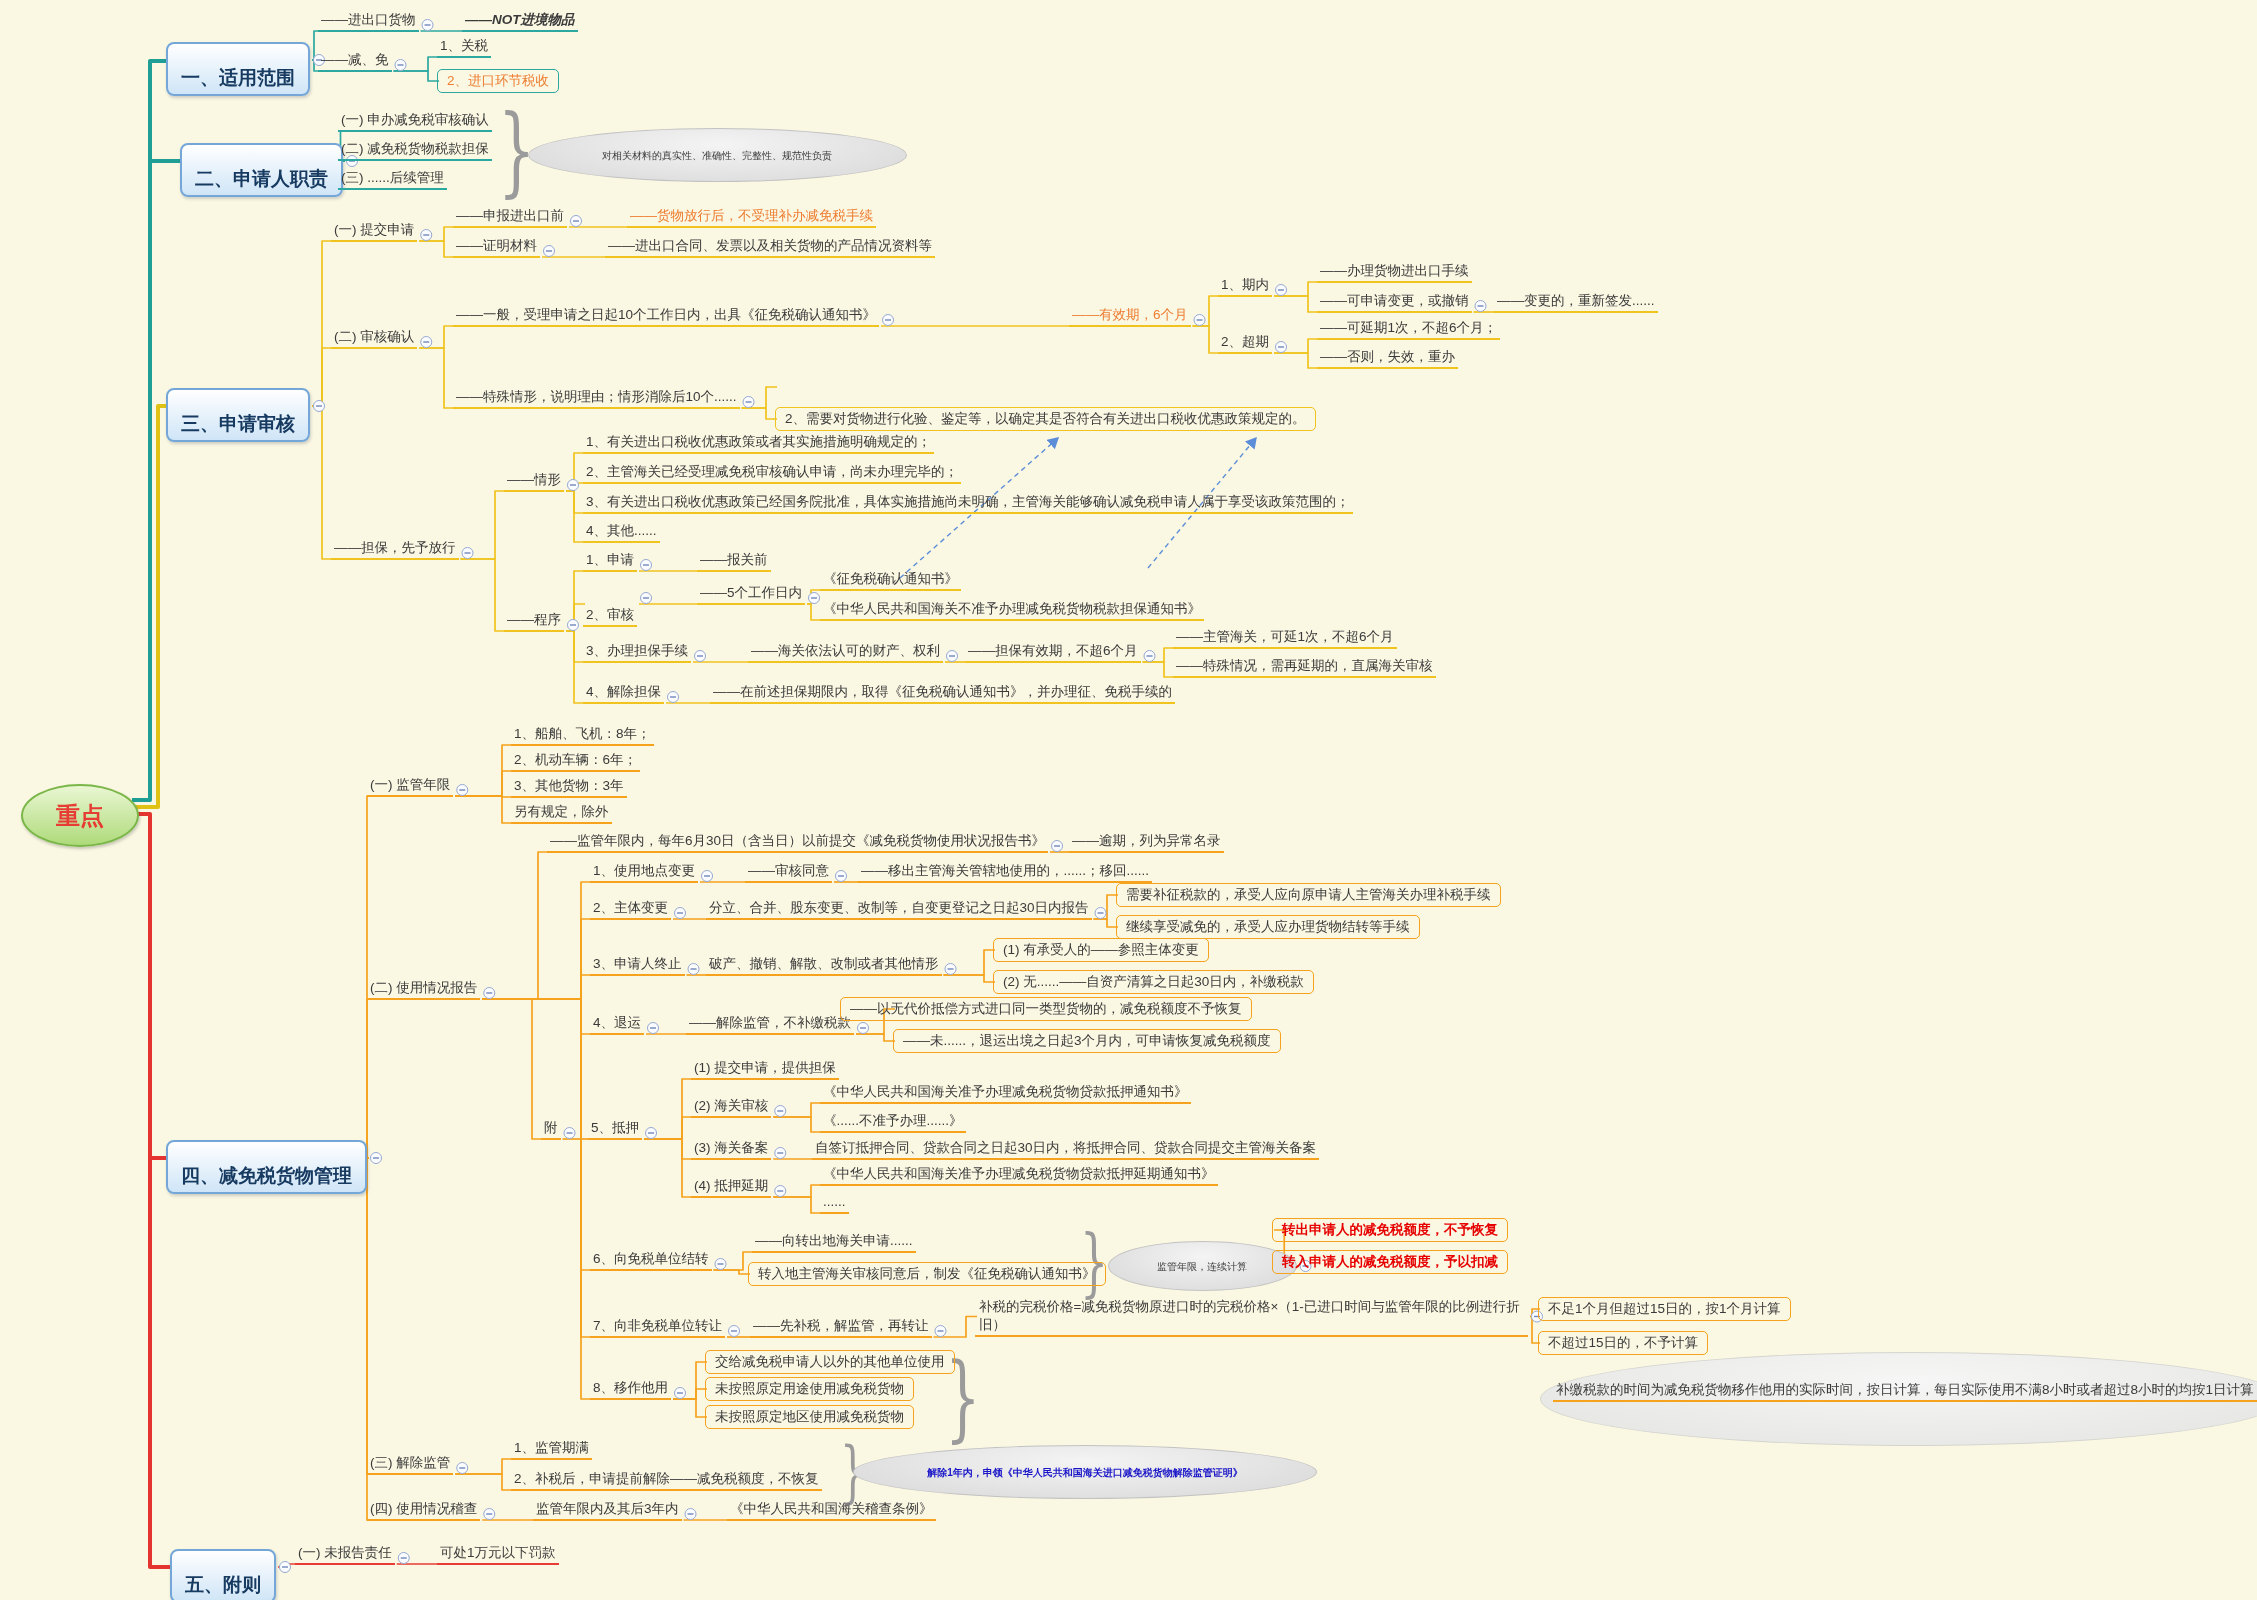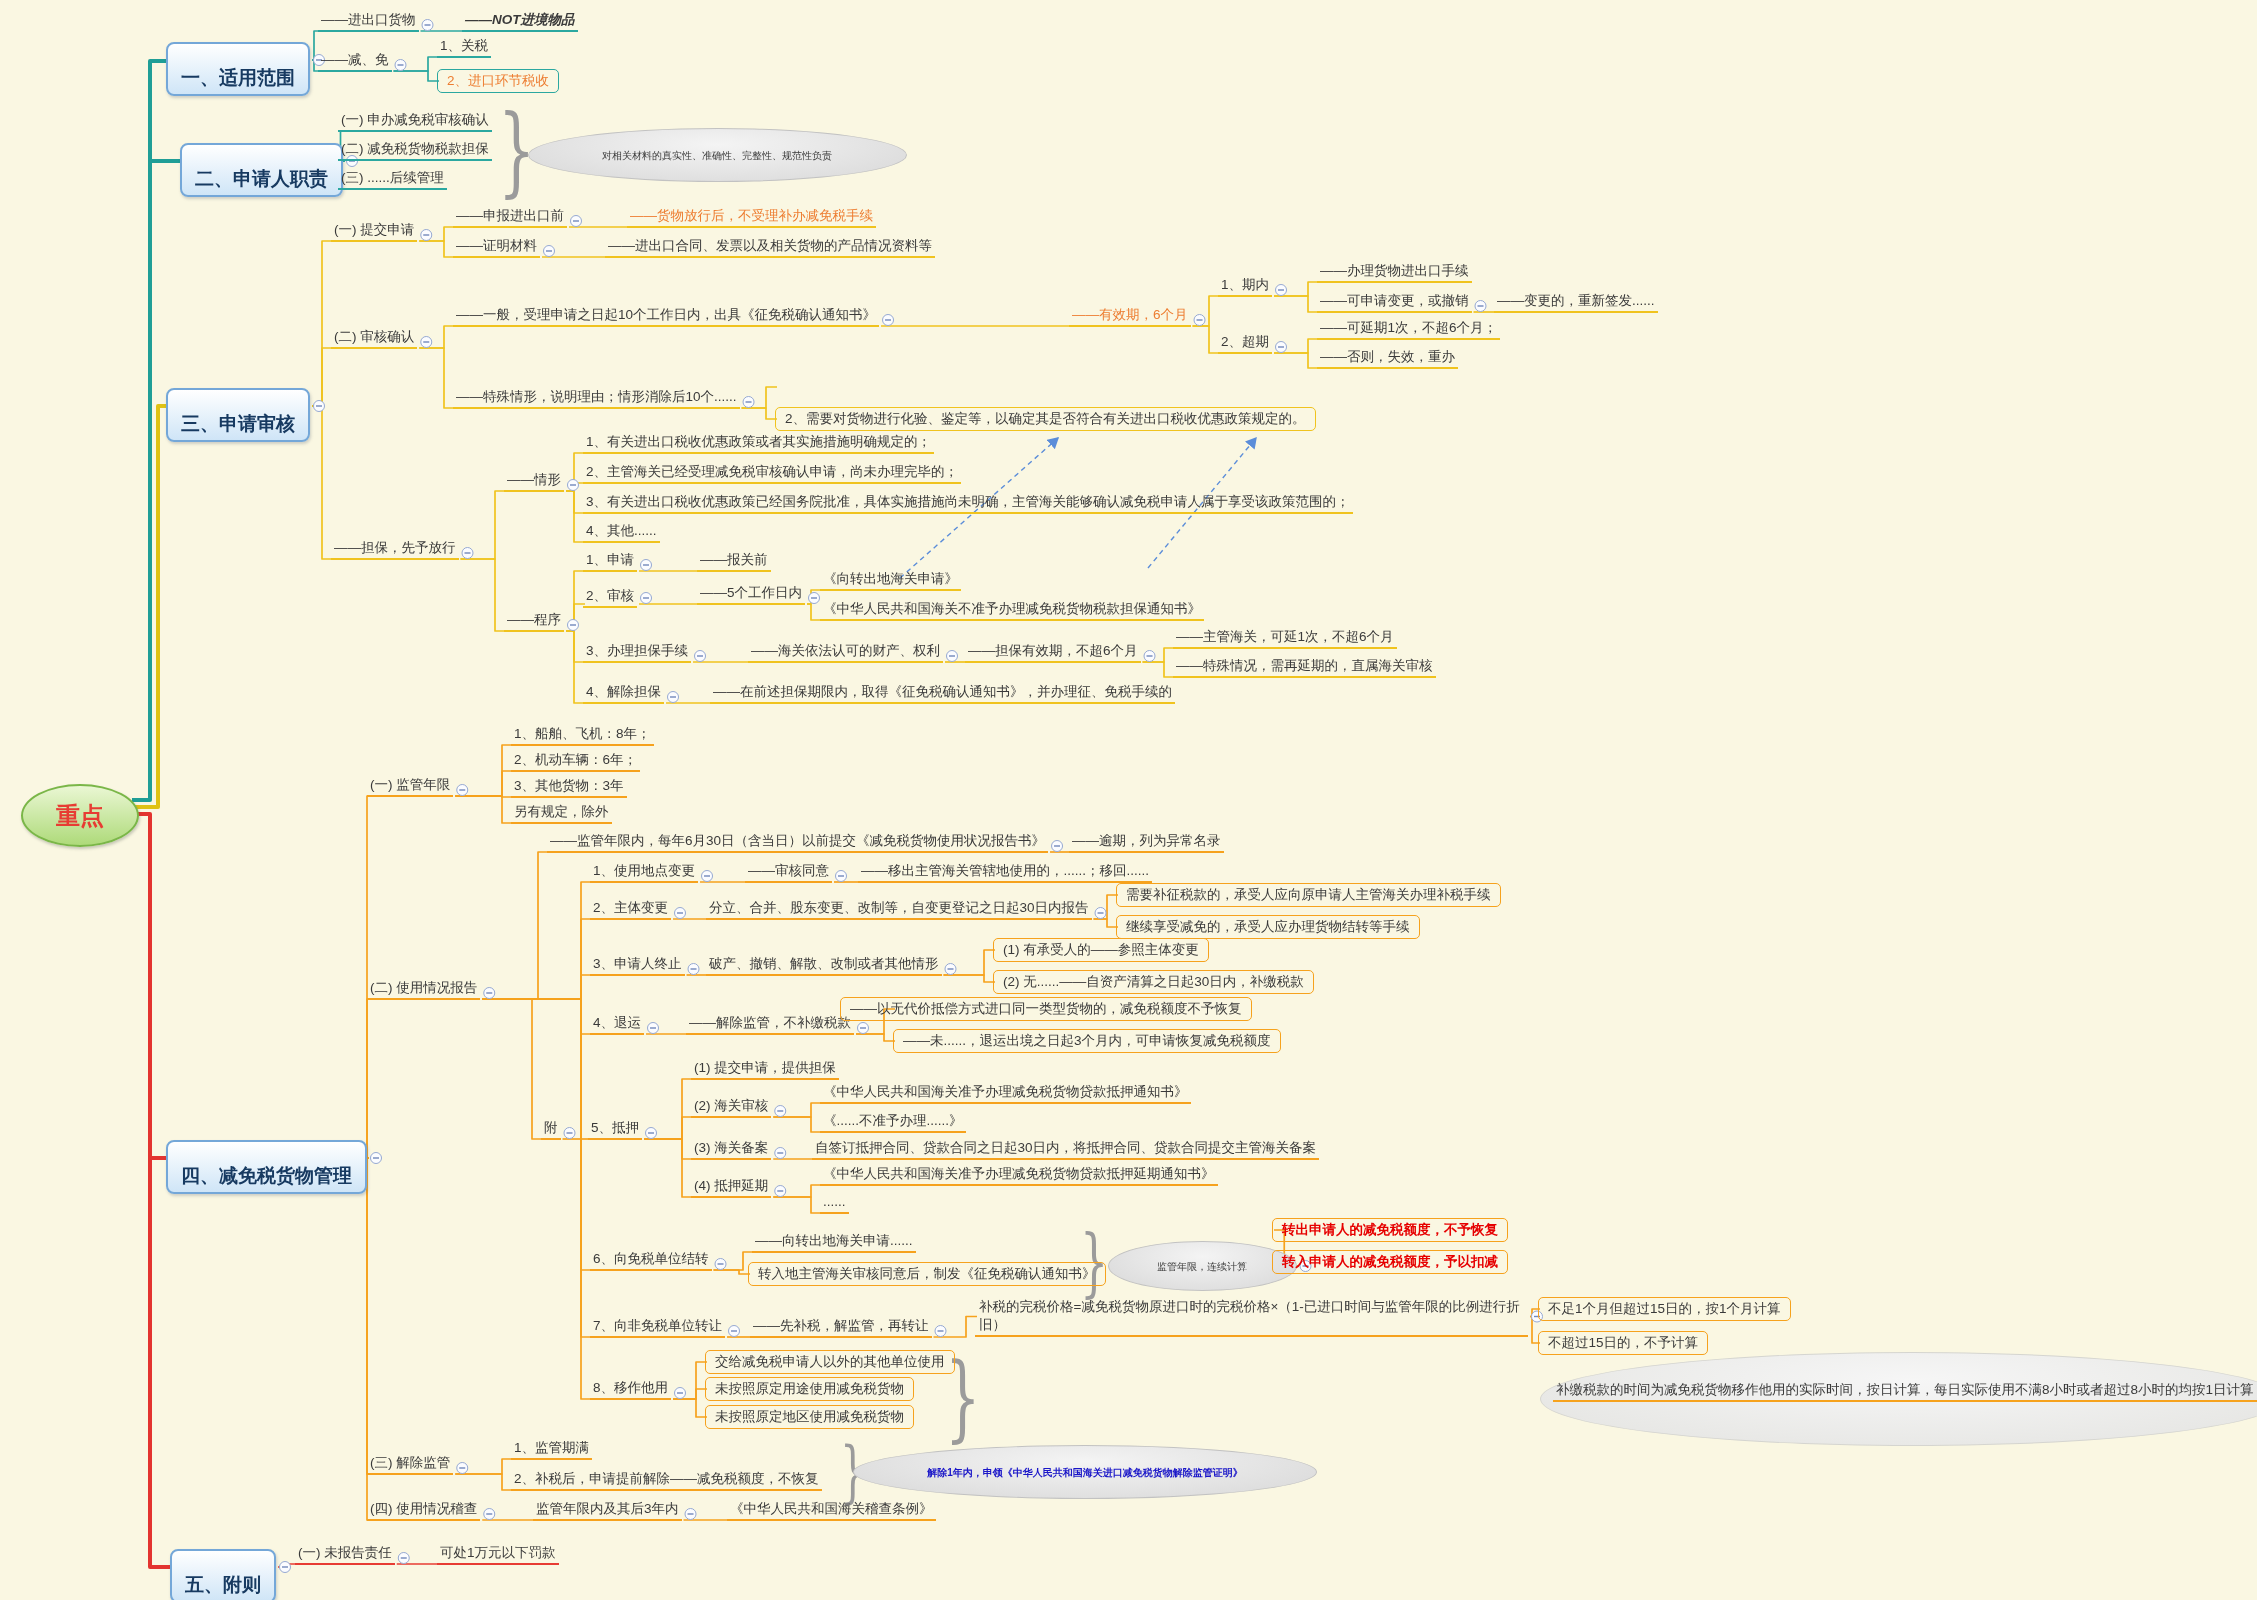--- a/index.html
+++ b/index.html
@@ -412,23 +412,23 @@
     <div class="n ybx" style="left: 775px; top: 407px;">2、需要对货物进行化验、鉴定等，以确定其是否符合有关进出口税收优惠政策规定的。</div>
     <div class="n yl" style="left: 331px; top: 538px;">——担保，先予放行</div>
     <div class="n yl" style="left: 504px; top: 470px;">——情形</div>
     <div class="n yl" style="left: 583px; top: 432px;">1、有关进出口税收优惠政策或者其实施措施明确规定的；</div>
     <div class="n yl" style="left: 583px; top: 462px;">2、主管海关已经受理减免税审核确认申请，尚未办理完毕的；</div>
     <div class="n yl" style="left: 583px; top: 492px;">3、有关进出口税收优惠政策已经国务院批准，具体实施措施尚未明确，主管海关能够确认减免税申请人属于享受该政策范围的；</div>
     <div class="n yl" style="left: 583px; top: 521px;">4、其他......</div>
     <div class="n yl" style="left: 504px; top: 610px;">——程序</div>
     <div class="n yl" style="left: 583px; top: 550px;">1、申请</div>
     <div class="n yl" style="left: 697px; top: 550px;">——报关前</div>
-    <div class="n yl" style="left: 583px; top: 586px;">2、审核</div>
+    <div class="n yl" style="left: 583px; top: 605px;">2、审核</div>
     <div class="n yl" style="left: 697px; top: 583px;">——5个工作日内</div>
-    <div class="n yl" style="left: 820px; top: 569px;">《向转出地海关申请》</div>
+    <div class="n yl" style="left: 820px; top: 569px;">《征免税确认通知书》</div>
     <div class="n yl" style="left: 820px; top: 599px;">《中华人民共和国海关不准予办理减免税货物税款担保通知书》</div>
     <div class="n yl" style="left: 583px; top: 641px;">3、办理担保手续</div>
     <div class="n yl" style="left: 748px; top: 641px;">——海关依法认可的财产、权利</div>
     <div class="n yl" style="left: 965px; top: 641px;">——担保有效期，不超6个月</div>
     <div class="n yl" style="left: 1173px; top: 627px;">——主管海关，可延1次，不超6个月</div>
     <div class="n yl" style="left: 1173px; top: 656px;">——特殊情况，需再延期的，直属海关审核</div>
     <div class="n yl" style="left: 583px; top: 682px;">4、解除担保</div>
     <div class="n yl" style="left: 710px; top: 682px;">——在前述担保期限内，取得《征免税确认通知书》，并办理征、免税手续的</div>
     <div class="n ol" style="left: 367px; top: 775px;">(一) 监管年限</div>
     <div class="n ol" style="left: 511px; top: 724px;">1、船舶、飞机：8年；</div>

